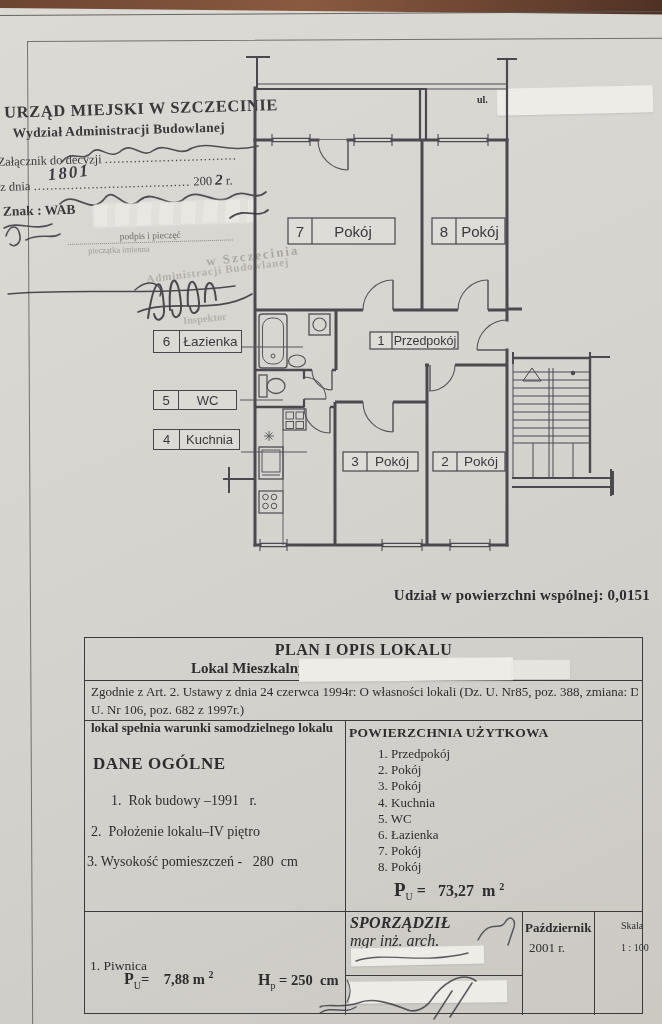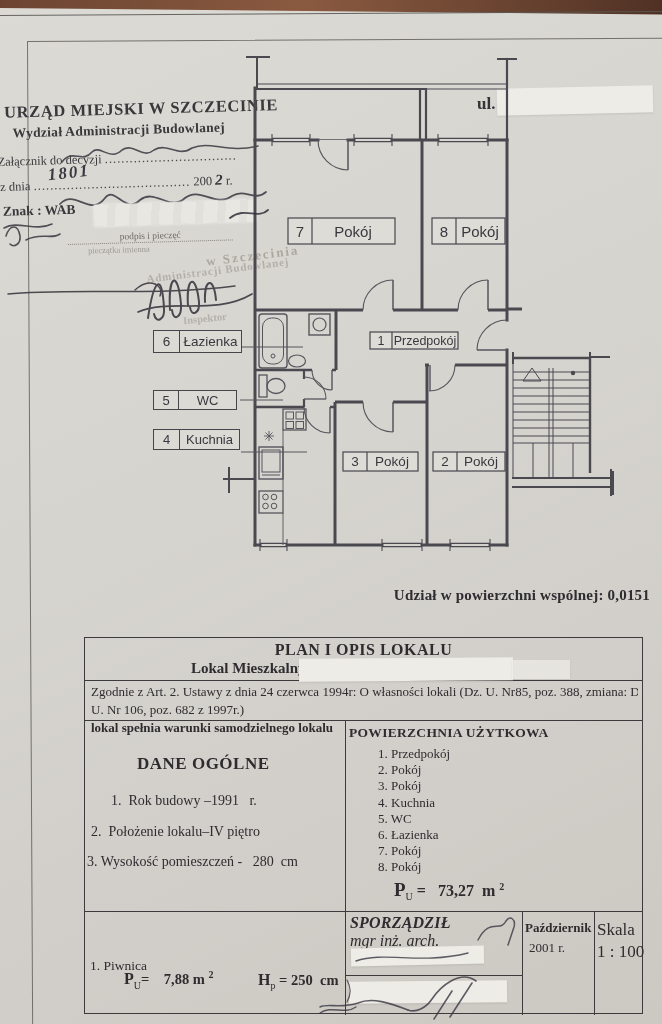--- a/index.html
+++ b/index.html
@@ -39,21 +39,21 @@
         color:rgba(128,122,112,.42); }
   .f3 { left:183px; top:313px; font-size:10.5px; transform:rotate(-6deg);
         color:rgba(128,122,112,.4); }
 
   .scribble-svg { position:absolute; left:0; top:140px; }
   .whiteout { position:absolute; left:94px; top:202px; width:162px; height:22px;
            background:repeating-linear-gradient(95deg,#eae8e3 0 14px,#e3e1db 14px 22px);
            transform:rotate(-2deg); box-shadow:0 0 3px rgba(255,255,255,.7); opacity:.96; }
 
   
-  .addr { position:absolute; left:477px; top:94px; font-weight:bold; font-size:17px; color:#353338; }
+  .addr { position:absolute; left:477px; top:94px; font-weight:bold; font-size:10px; color:#353338; }
   .redact { position:absolute; background:#edece7; box-shadow:0 1px 2px rgba(60,58,54,.12); }
   .r-address { left:497px; top:87px; width:156px; height:27px; transform:rotate(-1.3deg); }
 
   
   .plabel { position:absolute; display:flex; align-items:center; border:1.3px solid #46454c;
            background:#dcdad5; font-family:"Liberation Sans",sans-serif; color:#39383e; }
   .plabel .n { align-self:stretch; display:flex; align-items:center; justify-content:center;
            border-right:1.3px solid #46454c; }
   .plabel .t { flex:1; text-align:center; }
   .lbl6 { left:153px; top:330px; width:89px; height:23px; font-size:13.5px; } .lbl6 .n{width:26px;}
@@ -74,21 +74,21 @@
   .t-title { text-align:center; padding-top:3px; font-weight:bold; font-size:16px; letter-spacing:.5px; }
   .t-subtitle { position:absolute; left:106px; top:22px; font-weight:bold; font-size:15px; }
   .r-subtitle  { left:214px; top:20px; width:214px; height:23px; transform:rotate(-.4deg); }
   .r-subtitle2 { left:427px; top:22px; width:58px; height:19px; opacity:.75; }
   .tr2 { height:40px; border-bottom:1.5px solid #3c3a3c; font-size:13px; line-height:18px;
          padding:2px 4px 0 6px; }
   .tr2 span { display:block; white-space:nowrap; overflow:hidden; }
   .tr2 .l2 { display:block; white-space:nowrap; }
   .tr3 { position:relative; height:191px; border-bottom:1.5px solid #3c3a3c; display:flex; }
   .c-general { position:relative; width:261px; border-right:1.5px solid #3c3a3c; }
-  .g-head { position:absolute; left:8px; top:33px; font-weight:bold; font-size:17px; letter-spacing:.5px;margin-left:44px; }
+  .g-head { position:absolute; left:8px; top:33px; font-weight:bold; font-size:17px; letter-spacing:.5px; }
   .g-item { position:absolute; font-size:14px; white-space:pre; }
   .g-i0 { left:6px; top:72px;margin-left:20px; } .g-i1 { left:6px; top:103px; } .g-i2 { left:2px; top:133px;text-align:right; }
   .c-area { position:relative; flex:1; }
   .a-head { position:absolute; left:3px; top:4px; font-weight:bold; font-size:13.5px; letter-spacing:.3px; }
   .a-list { position:absolute; left:4px; top:25px; font-size:13px; line-height:16.2px;margin-left:28px; }
   .a-total { position:absolute; left:48px; top:158px; }
   .sym  { font-weight:bold; font-size:19px; }
   .a-total sub, .an-pu sub, .an-hp sub { font-size:10px; }
   .a-total sup, .an-pu sup { font-size:10px; font-weight:bold; }
   .rest { font-weight:bold; font-size:16px; white-space:pre; }
@@ -102,21 +102,21 @@
   .an-hp { position:absolute; left:173px; top:59px; }
   .c-author { position:relative; width:177px; border-right:1.5px solid #3c3a3c; font-size:16px;font-style:italic; }
   .au-head { position:absolute; left:4px; top:2px; font-weight:bold; letter-spacing:.2px; }
   .au-line2 { position:absolute; left:4px; top:20px; }
   .au-split { position:absolute; left:0; right:0; top:63px; border-top:1.5px solid #3c3a3c; }
   .r-auth1 { left:5px; top:35px; width:133px; height:18px; transform:rotate(-1.2deg); }
   .r-auth2 { left:3px; top:69px; width:158px; height:22px; transform:rotate(-.6deg); }
   .c-date { position:relative; width:72px; border-right:1.5px solid #3c3a3c; font-size:13px; }
   .dt1 { position:absolute; left:2px; top:8px; white-space:nowrap;font-weight:bold; }
   .dt2 { position:absolute; left:6px; top:28px; }
-  .c-scale { position:relative; flex:1; font-size:17px; }
+  .c-scale { position:relative; flex:1; font-size:10px;margin-left:24px; }
   .sc1 { position:absolute; left:2px; top:8px; }
   .sc2 { position:absolute; left:2px; top:30px; white-space:pre; }
   .bottom-scribbles { position:absolute; left:300px; top:895px; }
 </style>
 </head>
 <body>
 
 <div class="photo">
   <div class="brown-band"></div>
   <div class="frame-outer"></div>

